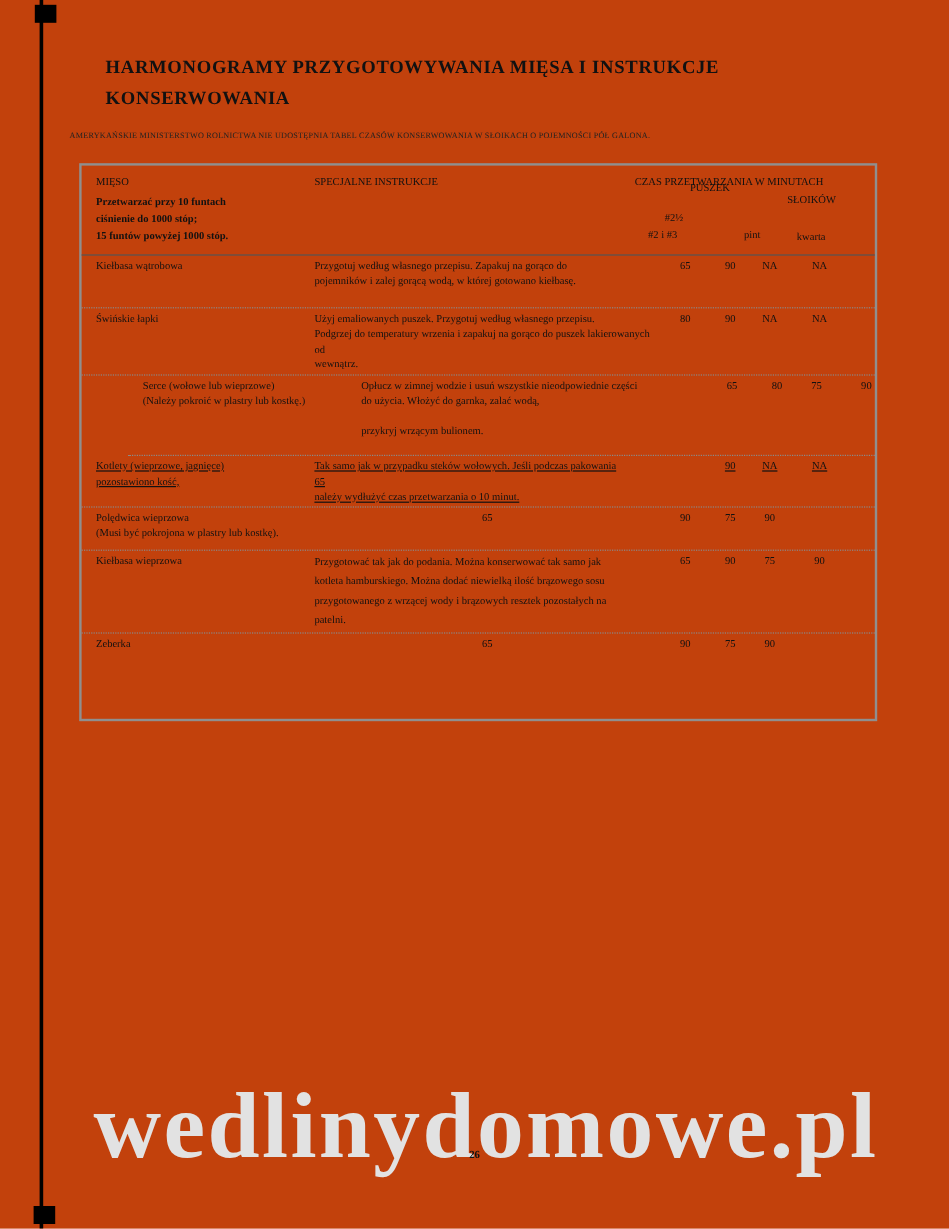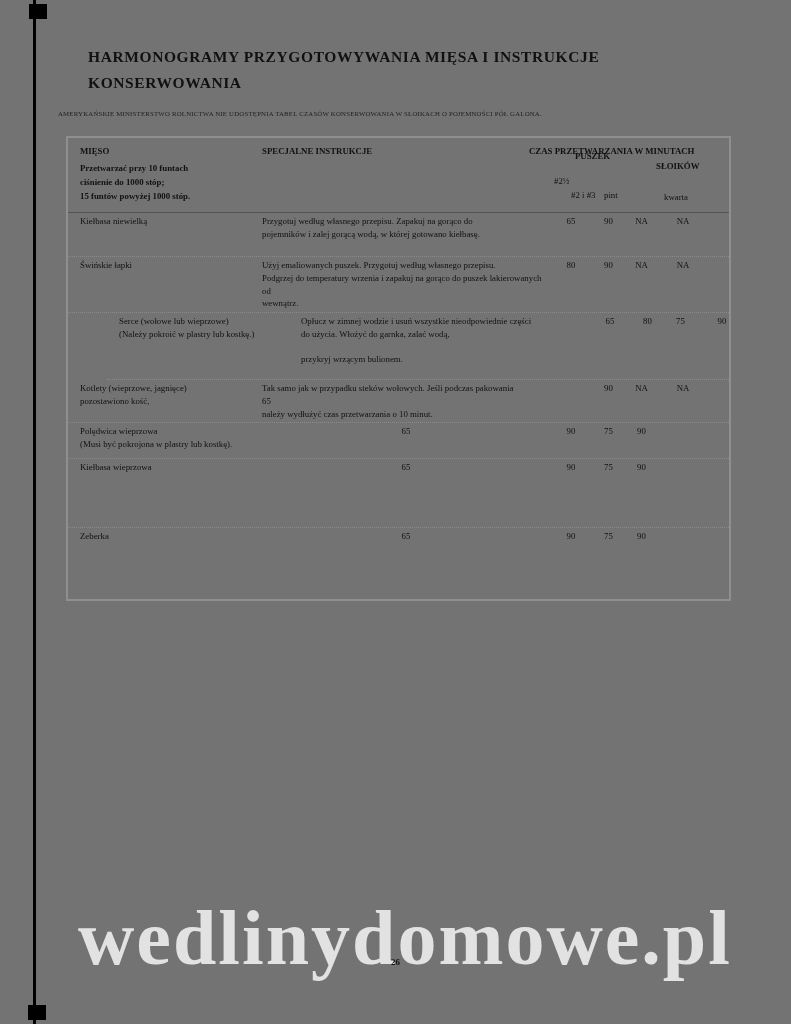--- a/index.html
+++ b/index.html
@@ -1,19 +1,19 @@
 <!DOCTYPE html>
 <html><head>
 <meta charset="utf-8">
 <style>
   html,body{margin:0;padding:0;background:#fff;}
   .page{
     position:relative;
     width:791px;height:1024px;
-    background:#737373;
+    background:#c2410c;
     overflow:hidden;
     font-family:"Liberation Serif", serif;
     color:#111;
   }
   
   .binding-line{position:absolute;left:33px;top:0;width:3px;height:1024px;background:#000;}
   .binding-top{position:absolute;left:29px;top:4px;width:18px;height:15px;background:#000;}
   .binding-bottom{position:absolute;left:28px;top:1005px;width:18px;height:15px;background:#000;}
 
   .title{
@@ -27,45 +27,45 @@
   }
 
   .doc-table{
     position:absolute;left:66px;top:136px;
     width:665px;height:465px;
     border:2px solid #8f8f8f;
     box-sizing:border-box;
     font-size:8.8px;
   }
   .thead{position:relative;height:74px;border-bottom:1px solid #555;}
-  .hb{font-weight:bold;}
+  .hb{font-weight:normal;}
   .h-meat{position:absolute;left:12px;top:8px;}
   .h-meat-sub{position:absolute;left:12px;top:23px;white-space:pre-line;line-height:1.6;font-weight:bold;}
   .h-instr{position:absolute;left:194px;top:8px;}
   .h-time{position:absolute;left:461px;top:8px;}
   .h-puszek{position:absolute;left:507px;top:13px;}
   .h-sloikow{position:absolute;left:588px;top:23px;}
   .h-2half{position:absolute;left:486px;top:38px;}
-  .h-2i3{position:absolute;left:503px;top:52px;text-align:center;}
-  .h-pint{position:absolute;left:536px;top:52px;}
+  .h-2i3{position:absolute;left:472px;top:52px;text-align:center;}
+  .h-pint{position:absolute;left:552px;top:52px;}
   .h-kwarta{position:absolute;left:596px;top:54px;}
 
   .row{
     display:grid;
     grid-template-columns:182px 288px 42px 33px 33px 50px;
     padding:2px 0 2px 12px;
     box-sizing:border-box;
     border-bottom:1px dotted #8a8a8a;
     line-height:1.45;
   }
   .row:last-child{border-bottom:none;}
   .row:nth-child(1){min-height:44px;}
   .row:nth-child(2){min-height:53px;}
   .row:nth-child(3){min-height:67px;margin-left:39px;}
-  .row:nth-child(4){min-height:35px;}
+  .row:nth-child(4){min-height:35px;text-decoration:underline;}
   .row:nth-child(5){min-height:36px;}
   .row:nth-child(6){min-height:69px;}
   .cell-name{white-space:pre-line;padding-right:6px;}
   .cell-instr{white-space:pre-line;padding-right:6px;}
   .row:nth-child(6) .cell-instr{line-height:1.8;}
   .row:nth-child(7) .cell-instr{line-height:1.6;}
   .cell-time{text-align:center;}
 
   .watermark{
     position:absolute;left:78px;top:893px;
@@ -103,21 +103,21 @@
       <div class="h-sloikow hb">SŁOIKÓW</div>
       <div class="h-2half">#2½</div>
       <div class="h-2i3">#2 i #3</div>
       <div class="h-pint">pint</div>
       <div class="h-kwarta">kwarta</div>
     </div>
 
     <div class="tbody">
 
       <div class="row">
-        <div class="cell-name">Kiełbasa niewielką</div>
+        <div class="cell-name">Kiełbasa wątrobowa</div>
         <div class="cell-instr">Przygotuj według własnego przepisu. Zapakuj na gorąco do
 pojemników i zalej gorącą wodą, w której gotowano kiełbasę.</div>
         <div class="cell-time">65</div>
         <div class="cell-time">90</div>
         <div class="cell-time">NA</div>
         <div class="cell-time">NA</div>
       </div>
 
       <div class="row">
         <div class="cell-name">Świńskie łapki</div>
@@ -159,20 +159,24 @@
         <div class="cell-name">Polędwica wieprzowa
 (Musi być pokrojona w plastry lub kostkę).</div>
         <div class="cell-time">65</div>
         <div class="cell-time">90</div>
         <div class="cell-time">75</div>
         <div class="cell-time">90</div>
       </div>
 
       <div class="row">
         <div class="cell-name">Kiełbasa wieprzowa</div>
+        <div class="cell-instr">Przygotować tak jak do podania. Można konserwować tak samo jak
+kotleta hamburskiego. Można dodać niewielką ilość brązowego sosu
+przygotowanego z wrzącej wody i brązowych resztek pozostałych na
+patelni.</div>
         <div class="cell-time">65</div>
         <div class="cell-time">90</div>
         <div class="cell-time">75</div>
         <div class="cell-time">90</div>
       </div>
 
       <div class="row">
         <div class="cell-name">Zeberka</div>
         <div class="cell-time">65</div>
         <div class="cell-time">90</div>

